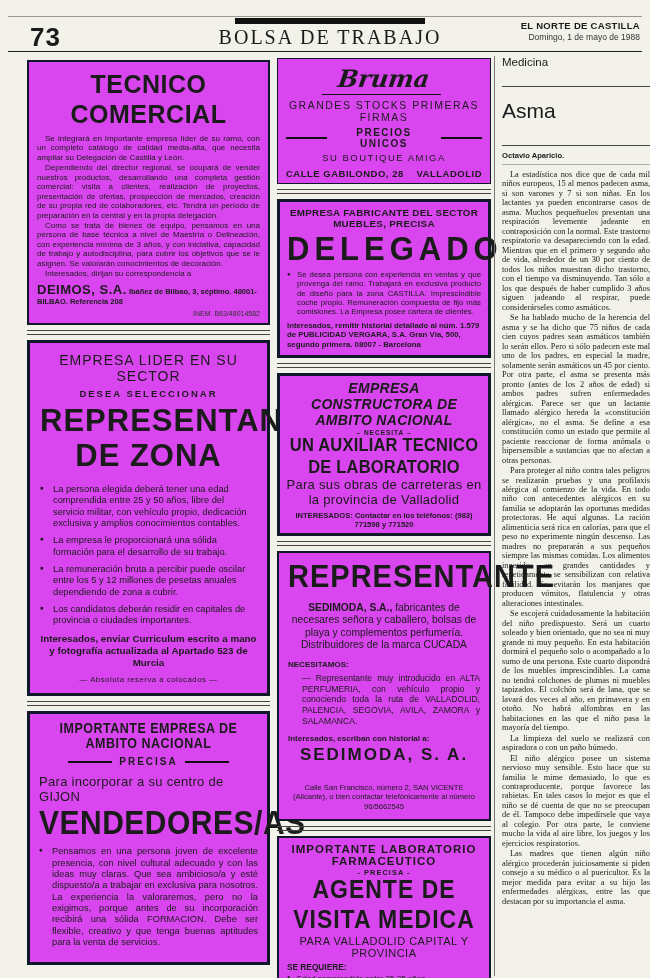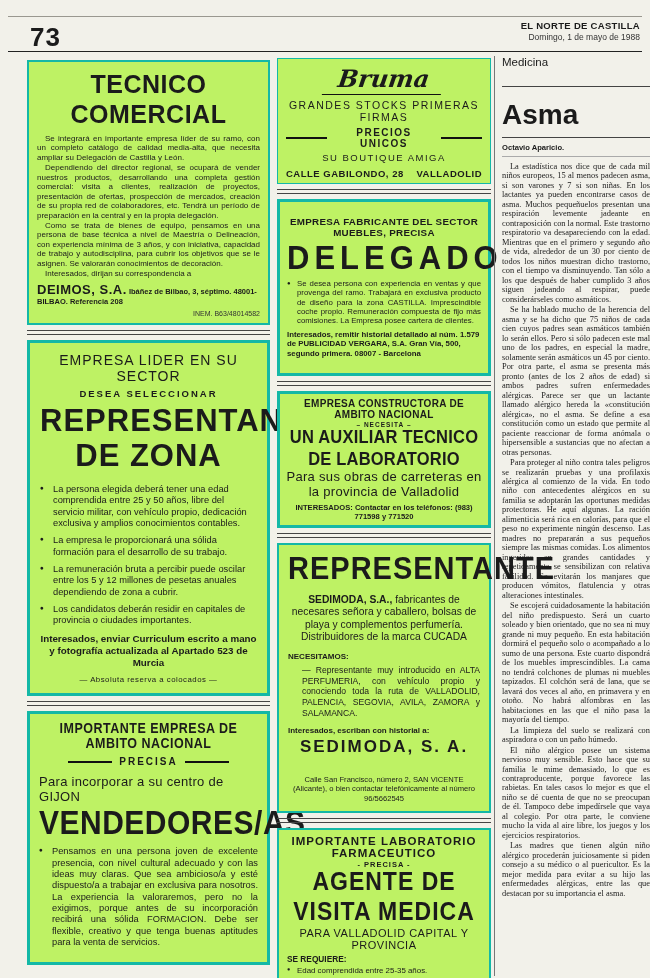--- a/index.html
+++ b/index.html
@@ -25,21 +25,21 @@
   .paperbox .date { font-size:8.5px; color:#333; }
 
   
   .col-left  { position:absolute; left:27px;  top:60px; width:243px; }
   .col-mid   { position:absolute; left:277px; top:58px; width:214px; }
   .col-right { position:absolute; left:494px; top:56px; width:156px; height:920px;
                padding-left:7px; border-left:1px solid #777; overflow:hidden; }
 
   .dsep { height:5px; border-top:1px solid #444; border-bottom:1px solid #444; margin:5px 0; }
 
-  .ad { border:2px solid #14b8a6; background:#bef264; padding:6px 8px; }
+  .ad { border:2px solid #0f172a; background:#d946ef; padding:6px 8px; }
   .thick { border-width:3px; }
 
   
   .just { text-align:justify; }
 
   .dashline { display:flex; align-items:center; justify-content:center; gap:7px; }
   .dashline::before, .dashline::after { content:""; width:44px; border-top:2px solid #111; }
 
   
   .tecnico .ad-title { font-size:25px; font-weight:bold; text-align:center; letter-spacing:.5px; margin:2px 0 6px; transform:scaleY(1.05); }
@@ -73,30 +73,30 @@
 
   
   .bruma { border-width:1.5px; text-align:center; padding:5px 8px 4px; }
   .bruma .logo { font-family:"DejaVu Serif", serif; font-style:italic; font-size:24px; font-weight:bold; transform:skewX(-8deg); display:inline-block; border-bottom:1.5px solid #111; padding:0 14px 1px; }
   .bruma .l1 { font-size:10.5px; letter-spacing:1.5px; margin-top:4px; }
   .bruma .l2 { font-size:10px; font-weight:bold; letter-spacing:1.5px; margin:4px 0 3px; }
   .bruma .l3 { font-size:9.5px; letter-spacing:1.5px; margin-bottom:5px; }
   .bruma .row { display:flex; justify-content:space-between; font-size:9.5px; font-weight:bold; letter-spacing:.5px; }
 
   
-  .dele { border-width:3px; padding:14px 7px; }
+  .dele { border-width:3px; padding:5px 7px; }
   .dele .hdr { font-size:9.8px; font-weight:bold; text-align:center; letter-spacing:.3px; margin-bottom:2px; }
   .dele .big { font-size:31px; font-weight:bold; text-align:center; letter-spacing:5px; transform:scaleY(1.05); margin-bottom:3px; }
   .dele .body { font-size:7.8px; line-height:1.2; text-align:justify; padding-left:10px; position:relative; }
   .dele .body::before { content:"●"; position:absolute; left:0; top:1px; font-size:6px; }
   .dele .foot { font-size:7.8px; font-weight:bold; line-height:1.25; margin-top:4px; }
 
   
   .aux { border-width:3px; padding:4px 6px; text-align:center; }
-  .aux .hdr { font-size:10px; font-weight:bold; letter-spacing:.3px; }
+  .aux .hdr { font-size:14px; font-weight:bold; letter-spacing:.3px;font-style:italic; }
   .aux .sub { font-size:6.5px; font-weight:bold; letter-spacing:1px; margin:1px 0; }
   .aux .sub::before, .aux .sub::after { content:"  –  "; }
   .aux .big { font-size:16.5px; font-weight:bold; letter-spacing:.2px; transform:scaleY(1.15); margin:1px 0 3px; }
   .aux .body { font-size:13px; line-height:1.15; letter-spacing:.3px; margin-bottom:3px; }
   .aux .foot { font-size:7.6px; font-weight:bold; }
 
   
   .sedi { padding:8px 9px; }
   .sedi .big { font-size:29px; font-weight:bold; text-align:center; letter-spacing:1px; transform:scaleY(1.05); margin-bottom:8px; }
   .sedi .intro { font-size:10.3px; line-height:1.22; text-align:center; }
@@ -113,32 +113,36 @@
   .agen .sub { font-size:7.5px; font-weight:bold; text-align:center; letter-spacing:1px; margin:1px 0; }
   .agen .big { font-size:23px; font-weight:bold; text-align:center; letter-spacing:1px; transform:scaleY(1.1); margin:1px 0 3px; }
   .agen .subtitle { font-size:11px; text-align:center; letter-spacing:.5px; margin-bottom:3px; }
   .agen .lbl { font-size:8.3px; font-weight:bold; margin:3px 0 2px; }
   .agen ul { list-style:none; }
   .agen li { font-size:7.9px; line-height:1.22; padding-left:10px; position:relative; }
   .agen li::before { content:"●"; position:absolute; left:0; top:0; font-size:5.5px; }
 
   
   .art-section { font-size:11.5px; padding-bottom:18px; border-bottom:1px solid #444; margin-bottom:8px; }
-  .art-title { font-size:28px; font-weight:bold; padding:4px 0 6px; border-bottom:1px solid #444; margin-bottom:5px; }
+  .art-title { font-size:21px; font-weight:normal; padding:4px 0 22px; border-bottom:1px solid #444; margin-bottom:5px; }
   .art-author { font-size:7.6px; font-weight:bold; padding-bottom:4px; border-bottom:1px solid #aaa; margin-bottom:5px; }
   .art-body p { font-family:"Liberation Serif", serif; font-size:8.4px; line-height:1.13; text-align:justify; text-indent:8px; margin-bottom:1px; }
 </style>
 </head>
 <body>
 
 <div class="page">
 
   <div class="header">
     <div class="topline"></div>
     <div class="pageno">73</div>
+    <div class="masthead">
+      <div class="bar"></div>
+      <div class="title">BOLSA DE TRABAJO</div>
+    </div>
     <div class="paperbox">
       <div class="paper">EL NORTE DE CASTILLA</div>
       <div class="date">Domingo, 1 de mayo de 1988</div>
     </div>
     <div class="underline"></div>
   </div>
 
   <div class="col-left">
 
     <div class="ad tecnico">

